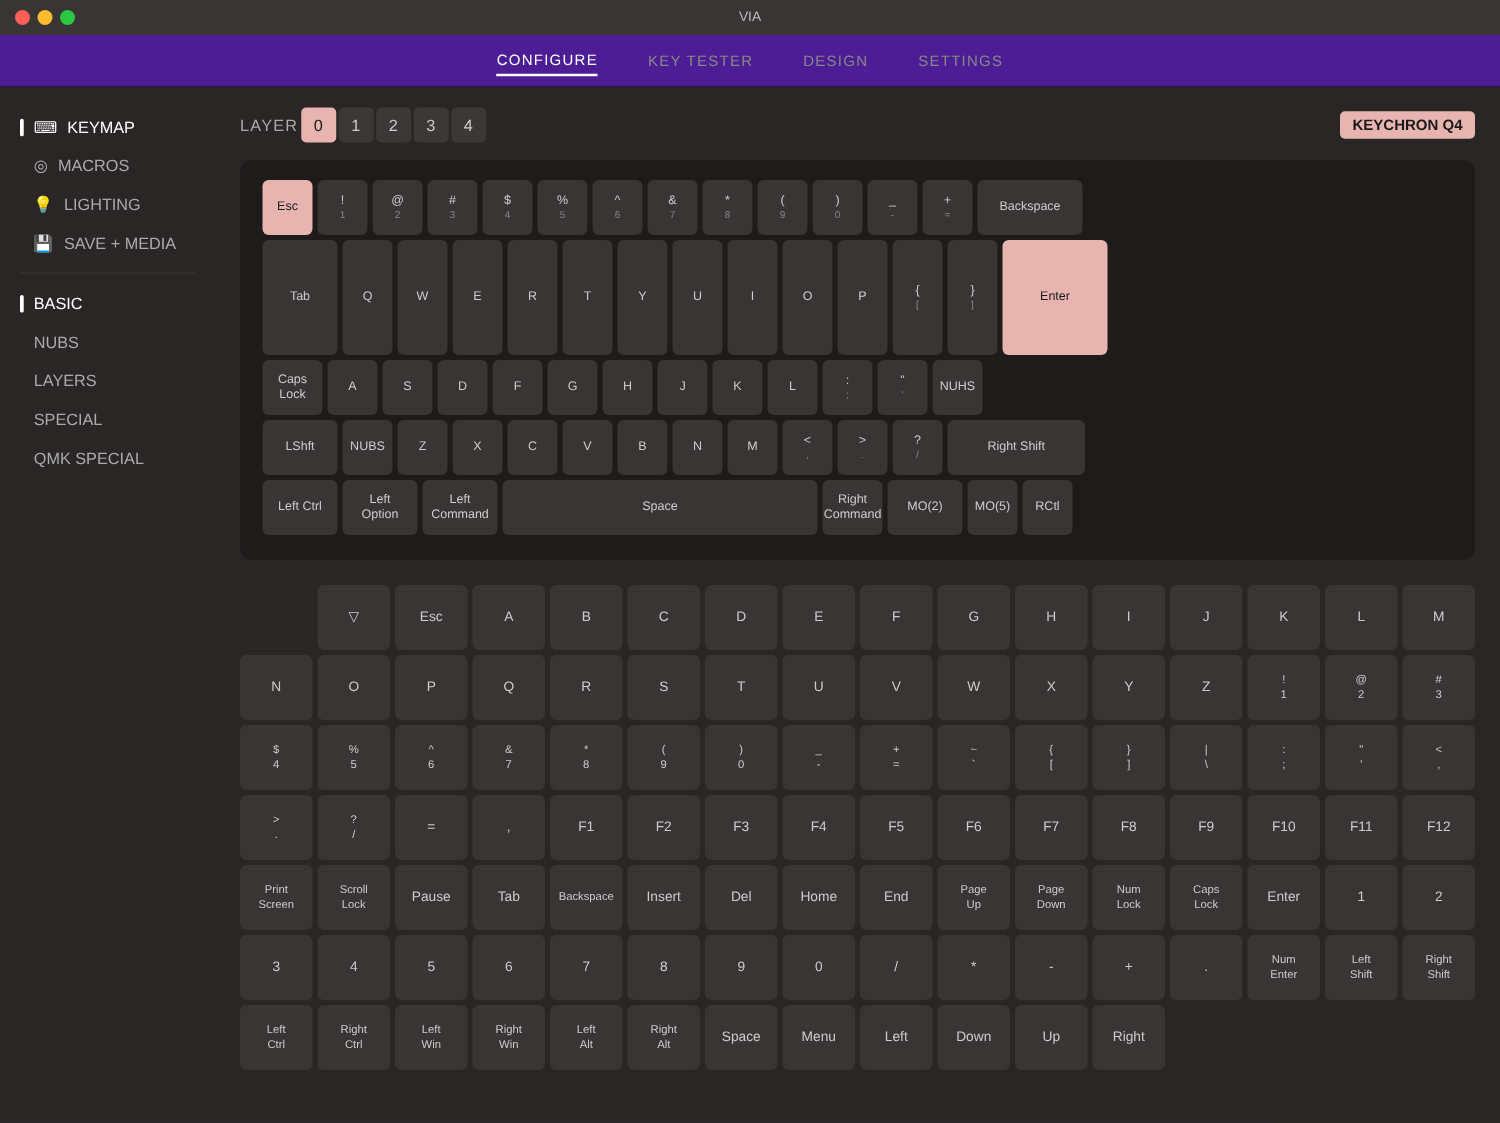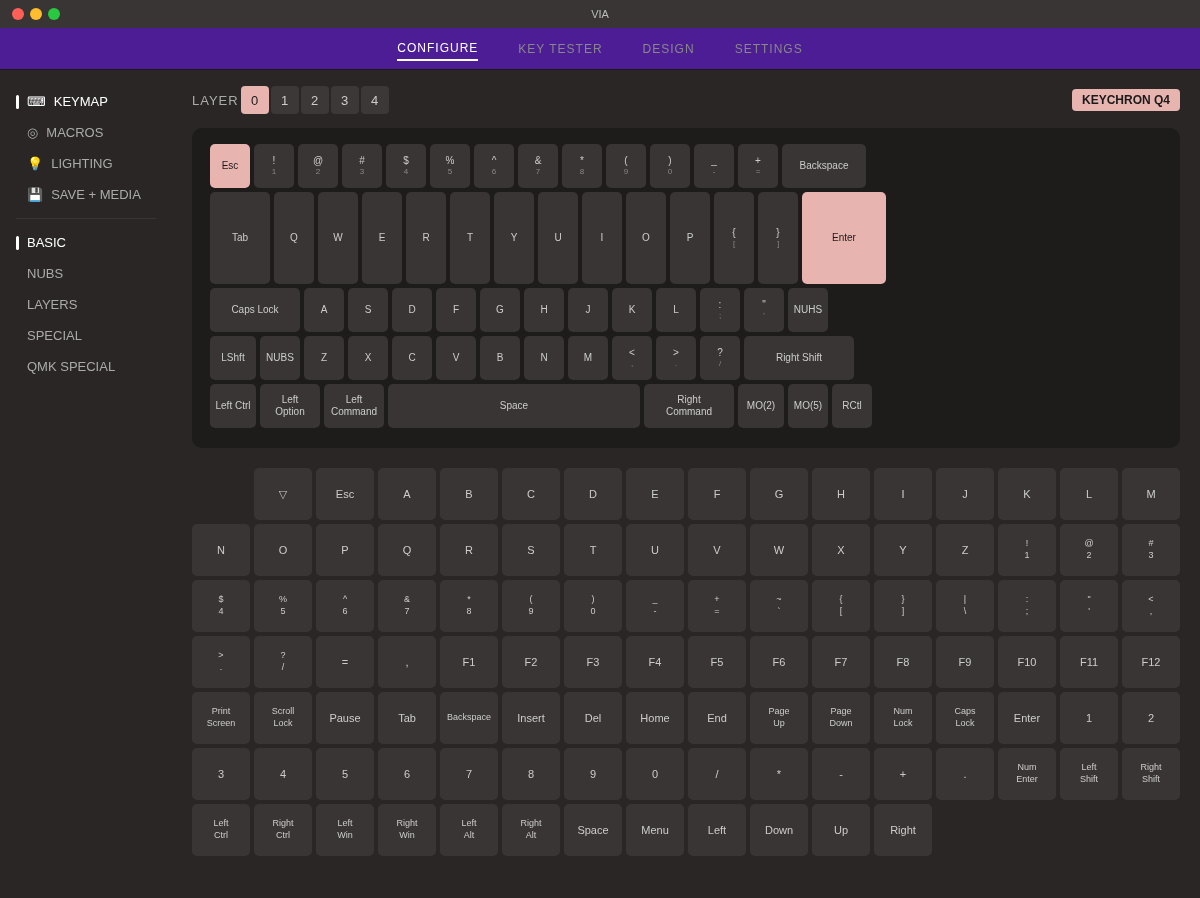--- a/index.html
+++ b/index.html
@@ -163,25 +163,25 @@
       line-height: 1.2;
       position: relative;
     }
     .key.pink {
       background: #e8b4b0;
       color: #1a1a1a;
     }
     .key .top { font-size: 8px; color: #888; }
     .key-w-1 { width: 40px; }
     .key-w-15 { width: 60px; }
-    .key-w-175 { width: 90px; }
+    .key-w-175 { width: 48px; }
     .key-w-2 { width: 84px; }
     .key-w-275 { width: 110px; }
     .key-w-6 { width: 252px; }
-    .key-w-125 { width: 46px; }
+    .key-w-125 { width: 60px; }
     
     .picker-grid {
       display: flex;
       flex-direction: column;
       gap: 4px;
     }
     .picker-row {
       display: flex;
       gap: 4px;
     }

